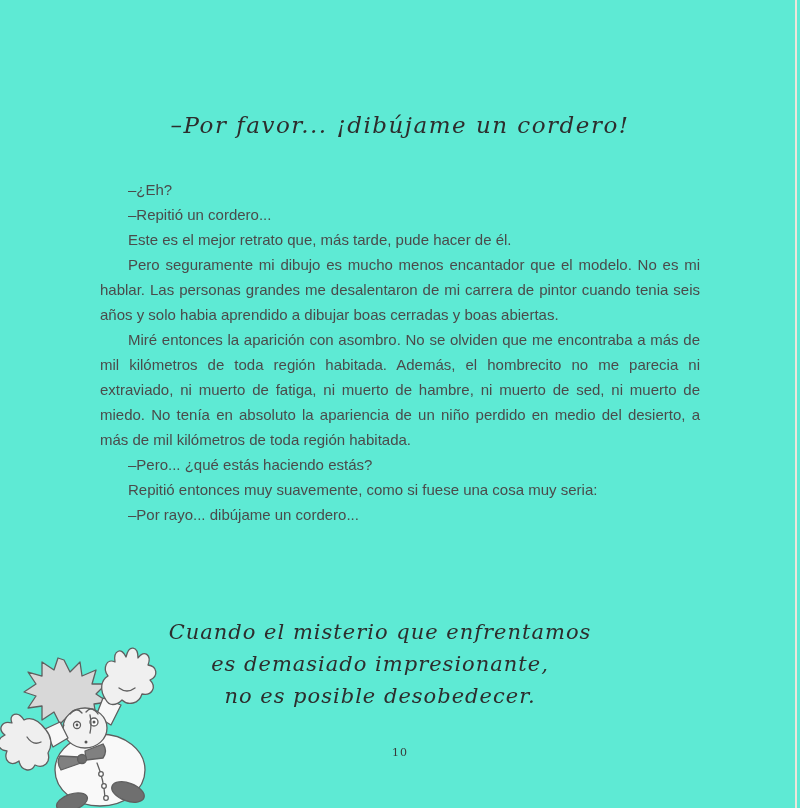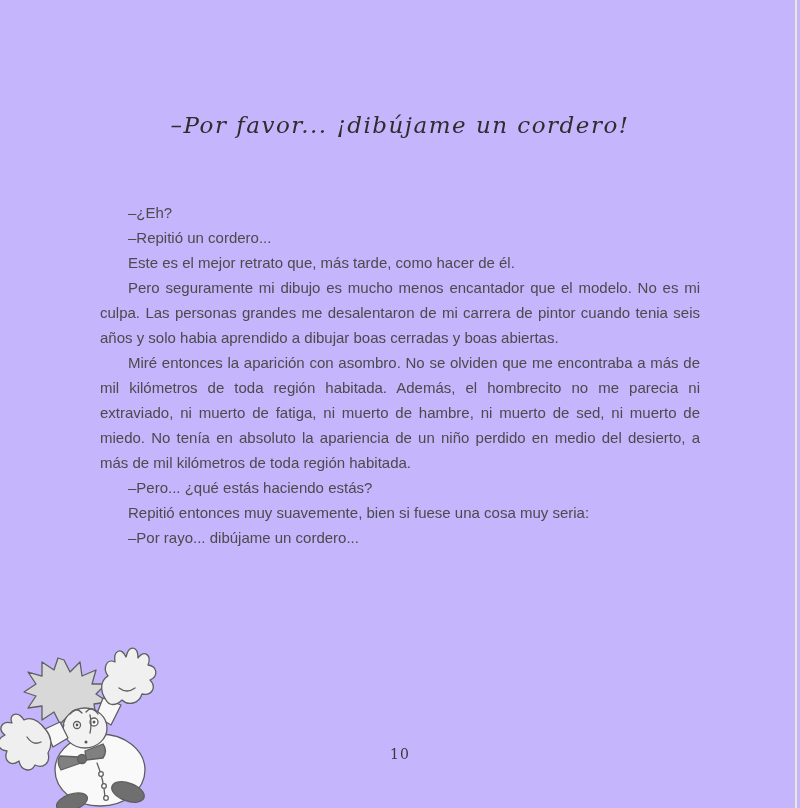--- a/index.html
+++ b/index.html
@@ -1,20 +1,20 @@
 <!DOCTYPE html>
 <html><head>
 <meta charset="utf-8">
 <style>
   html, body { margin: 0; padding: 0; background: #ffffff; }
   .page {
     position: relative;
     width: 800px;
     height: 808px;
-    background: #c4b5fd;
+    background: #5eead4;
     overflow: hidden;
     font-family: "Liberation Sans", sans-serif;
   }
   .chapter-title {
     position: absolute;
     top: 112px;
     left: 0;
     width: 100%;
     text-align: center;
     font-family: "DejaVu Serif", serif;
@@ -26,21 +26,20 @@
   }
   .body-text {
     position: absolute;
     top: 177px;
     left: 100px;
     width: 600px;
     font-size: 15px;
     line-height: 25px;
     color: #4b4b4b;
     text-align: justify;
-    margin-top: 23px;
   }
   .body-text p {
     margin: 0;
     text-indent: 28px;
   }
   .closing-quote {
     position: absolute;
     top: 616px;
     left: 30px;
     width: 700px;
@@ -52,21 +51,21 @@
     letter-spacing: 1px;
     color: #2d2d2d;
   }
   .page-number {
     position: absolute;
     top: 746px;
     left: 0;
     width: 100%;
     text-align: center;
     font-family: "DejaVu Serif", serif;
-    font-size: 14px;
+    font-size: 11px;
     letter-spacing: 1px;
     color: #3a3a3a;
   }
   .illustration {
     position: absolute;
     left: 0;
     top: 630px;
     width: 180px;
     height: 178px;
   }
@@ -84,28 +83,33 @@
 
 <div class="page">
 
   <div class="scan-edge"></div>
 
   <div class="chapter-title">–Por favor... ¡dibújame un cordero!</div>
 
   <div class="body-text">
     <p>–¿Eh?</p>
     <p>–Repitió un cordero...</p>
-    <p>Este es el mejor retrato que, más tarde, como hacer de él.</p>
-    <p>Pero seguramente mi dibujo es mucho menos encantador que el modelo. No es mi culpa. Las personas grandes me desalentaron de mi carrera de pintor cuando tenia seis años y solo habia aprendido a dibujar boas cerradas y boas abiertas.</p>
+    <p>Este es el mejor retrato que, más tarde, pude hacer de él.</p>
+    <p>Pero seguramente mi dibujo es mucho menos encantador que el modelo. No es mi hablar. Las personas grandes me desalentaron de mi carrera de pintor cuando tenia seis años y solo habia aprendido a dibujar boas cerradas y boas abiertas.</p>
     <p>Miré entonces la aparición con asombro. No se olviden que me encontraba a más de mil kilómetros de toda región habitada. Además, el hombrecito no me parecia ni extraviado, ni muerto de fatiga, ni muerto de hambre, ni muerto de sed, ni muerto de miedo. No tenía en absoluto la apariencia de un niño perdido en medio del desierto, a más de mil kilómetros de toda región habitada.</p>
     <p>–Pero... ¿qué estás haciendo estás?</p>
-    <p>Repitió entonces muy suavemente, bien si fuese una cosa muy seria:</p>
+    <p>Repitió entonces muy suavemente, como si fuese una cosa muy seria:</p>
     <p>–Por rayo... dibújame un cordero...</p>
   </div>
 
+  <div class="closing-quote">
+    <div>Cuando el misterio que enfrentamos</div>
+    <div>es demasiado impresionante,</div>
+    <div>no es posible desobedecer.</div>
+  </div>
 
   <div class="illustration">
     <svg width="180" height="178" viewBox="0 0 180 178" xmlns="http://www.w3.org/2000/svg">
       <g stroke="#5f5f5f" stroke-width="1.3" stroke-linejoin="round" stroke-linecap="round">
 
         <path d="M64,30 L70,42 L80,32 L82,46 L96,40 L92,54 L106,54 L96,64 L108,72 L94,74 L96,86 L84,80
                  L80,92 L70,84 L60,94 L54,82 L42,90 L42,76 L28,78 L36,66 L24,62 L36,54 L28,42 L42,46
                  L42,32 L54,40 L58,28 Z" fill="#d8d8d8"></path>
 
         <path d="M103,68 L96,86 L111,95 L121,75 Z" fill="#f8f8f8"></path>

